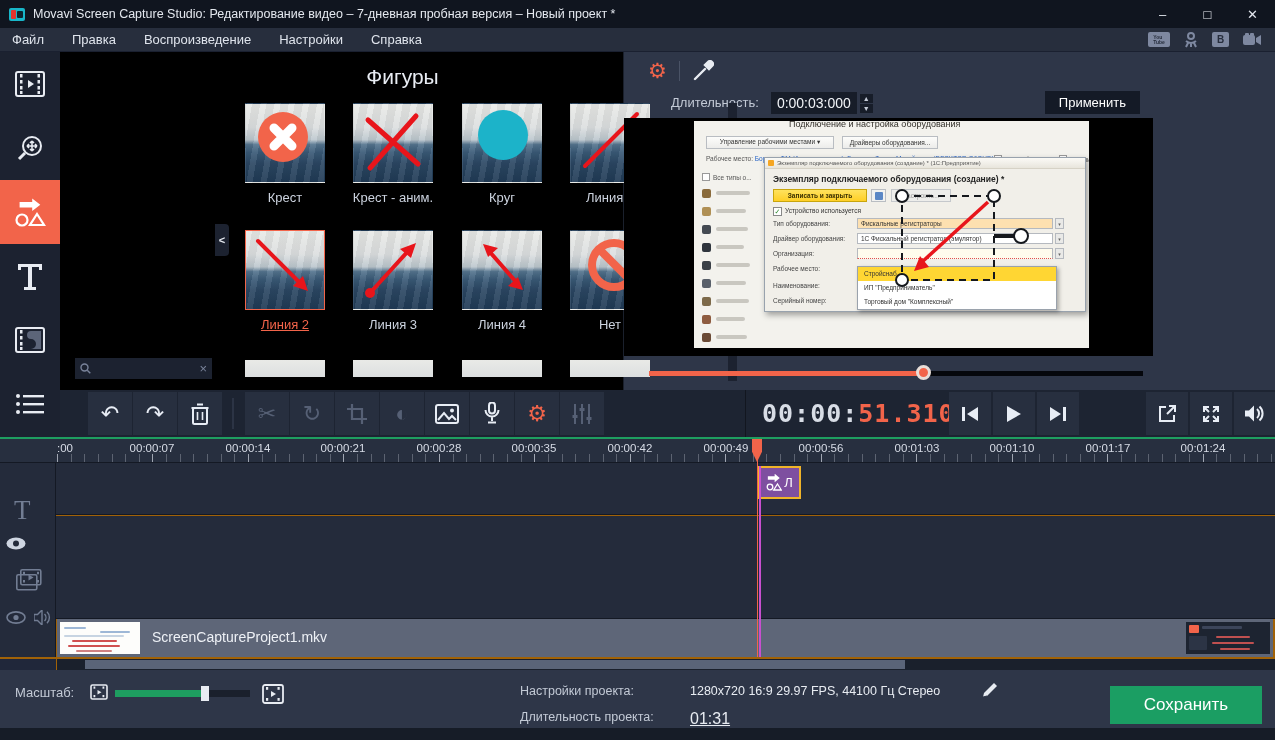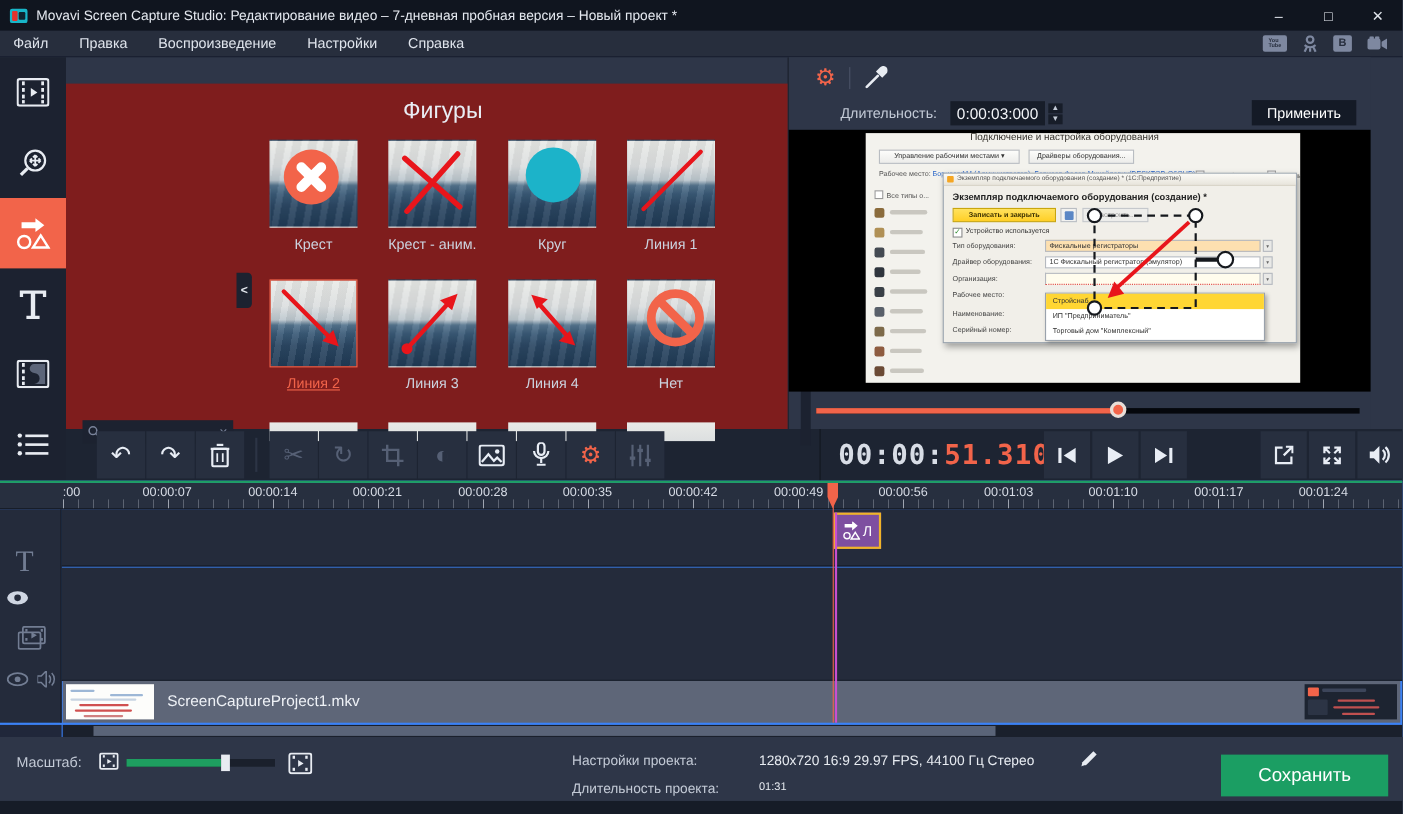--- a/index.html
+++ b/index.html
@@ -31,21 +31,21 @@
 
   
   .middle { height:385px; display:flex; flex:none; }
   .sidebar { width:60px; background:#1c2230; display:flex; flex-direction:column; flex:none; }
   .side-btn { height:64px; display:flex; align-items:center; justify-content:center; color:#e8ecf2; }
   .side-btn.active { background:#f2644a; }
   .rest { flex:1; display:flex; flex-direction:column; }
   .content-row { height:338px; display:flex; }
 
   
-  .shapes { width:656px; background:#7f1d1d; position:relative; flex:none;margin-top:24px; }
+  .shapes { width:563px; background:#000000; position:relative; flex:none; }
   .shapes-title { position:absolute; top:13px; left:0; width:685px; text-align:center; font-size:21px; color:#e9edf4; }
   .cat-list { position:absolute; left:15px; top:53px; width:137px; height:250px; background:#1c2230; padding-top:3px; }
   .cat { font-size:13px; color:#cfd6e2; padding:1px 8px; line-height:16px; }
   .cat.selected { color:#f2644a; background:#10141d; }
   .search-box { position:absolute; left:15px; top:306px; width:137px; height:21px; background:#1c2230;
                 display:flex; align-items:center; padding:0 5px; }
   .search-box input { flex:1; background:transparent; border:none; outline:none; color:#cfd6e2; font-size:11px; width:80px; }
   .search-clear { color:#79839a; font-size:13px; }
   .collapse-tab { position:absolute; left:155px; top:172px; width:14px; height:32px; background:#1c2230;
                   border-radius:0 4px 4px 0; display:flex; align-items:center; justify-content:center;
@@ -133,21 +133,21 @@
   .tb-btn.dim { color:#566075; }
   .tb-btn.orange { color:#f2644a; }
   .tb-vsep { position:absolute; top:8px; left:172px; width:2px; height:31px; background:#2c3445; }
   .time-display { font-family:"DejaVu Sans Mono", monospace; font-size:25px; font-weight:bold; letter-spacing:1px;
                   margin-left:16px; color:#d8dde6; }
   .time-display .accent { color:#f2644a; }
   .tr-btn { position:absolute; top:2px; width:42px; height:43px; background:#272f3f; display:flex;
             align-items:center; justify-content:center; color:#e8edf5; }
 
   
-  .timeline { height:233px; position:relative; background:#3b82f6; flex:none; border-top:2px solid #1e9e60; overflow:hidden; }
+  .timeline { height:233px; position:relative; background:#a16207; flex:none; border-top:2px solid #1e9e60; overflow:hidden; }
   .ruler { position:absolute; left:0; top:0; width:1275px; height:24px; background:#272f3f; border-bottom:1px solid #141924; }
   .ruler-ticks { position:absolute; left:57px; right:0; bottom:0; height:8px;
      background:
        repeating-linear-gradient(to right, rgba(215,220,230,.55) 0 1px, transparent 1px 95.5px),
        repeating-linear-gradient(to right, rgba(215,220,230,.30) 0 1px, transparent 1px 13.64px); }
   .ruler-label { position:absolute; top:3px; font-size:11.5px; color:#d7dce6; transform:translateX(-50%); white-space:nowrap; }
   .ruler-label.first { transform:none; }
   .track-head { position:absolute; left:0; top:24px; width:56px; height:194px; background:#242b3b; border-right:1px solid #141924; }
   .track-titles { position:absolute; left:56px; top:24px; right:0; height:52px; background:#242b3b; border-bottom:1px solid #141924; }
   .track-video  { position:absolute; left:56px; top:77px; right:0; height:103px; background:#242b3b; border-bottom:1px solid #141924; }
@@ -175,21 +175,21 @@
   
   .statusbar { height:58px; background:#2e3648; position:relative; flex:none; }
   .zoom-label { position:absolute; left:15px; top:15px; font-size:13px; color:#c3cad6; }
   .zoom-slider { position:absolute; left:115px; top:20px; width:135px; height:7px; background:#1a202c; }
   .zoom-fill { position:absolute; left:0; top:0; height:7px; width:64%; background:#1e9e60; }
   .zoom-thumb { position:absolute; left:64%; top:-4px; width:8px; height:15px; background:#e8ecf2; }
   .film-ico { position:absolute; top:14px; }
   .ps-label { position:absolute; left:520px; top:14px; font-size:12.5px; color:#c3cad6; }
   .ps-value { position:absolute; left:690px; top:14px; font-size:12.5px; color:#e8ecf2; }
   .pd-label { position:absolute; left:520px; top:40px; font-size:12.5px; color:#c3cad6; }
-  .pd-value { position:absolute; left:690px; top:40px; font-size:10px; color:#e8ecf2; }
+  .pd-value { position:absolute; left:690px; top:40px; font-size:16px; color:#e8ecf2;text-decoration:underline; }
   .pencil { position:absolute; left:980px; top:10px; }
   .save-btn { position:absolute; left:1110px; top:16px; width:152px; height:38px; background:#1b9e63; border:none;
               color:#fff; font-family:inherit; font-size:17px; }
   .bottomstrip { height:12px; background:#161c27; flex:none; }
   svg { display:block; }
 </style>
 </head>
 <body>
 
 <div class="app">

